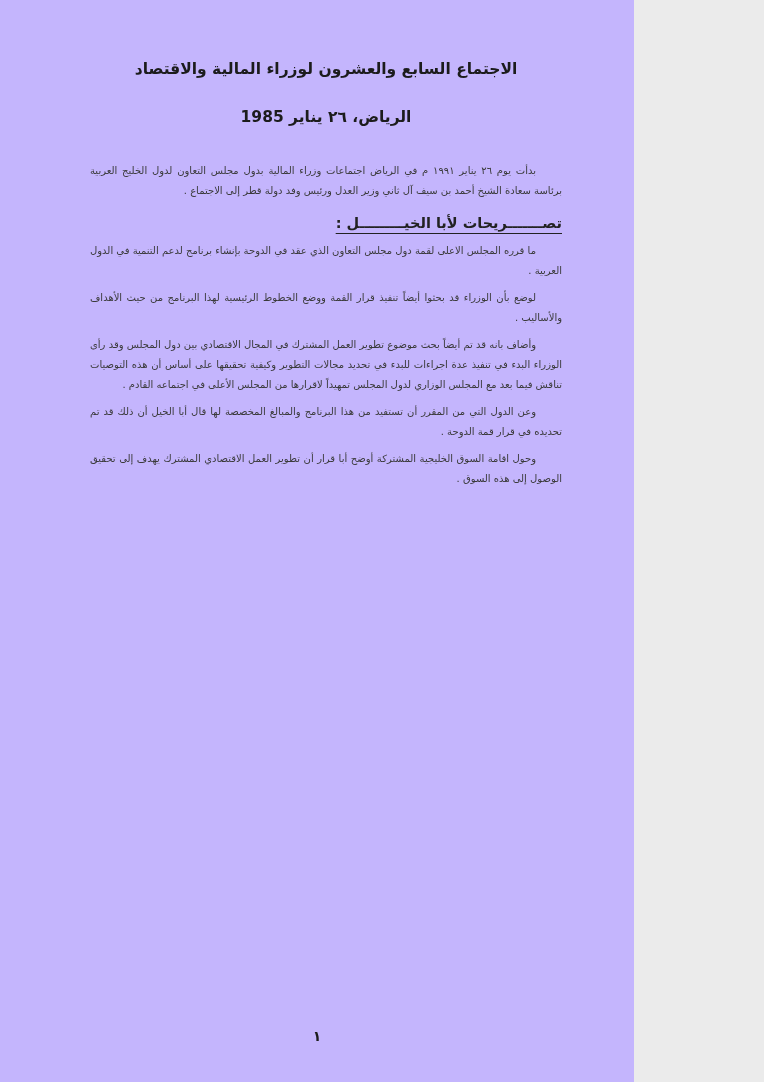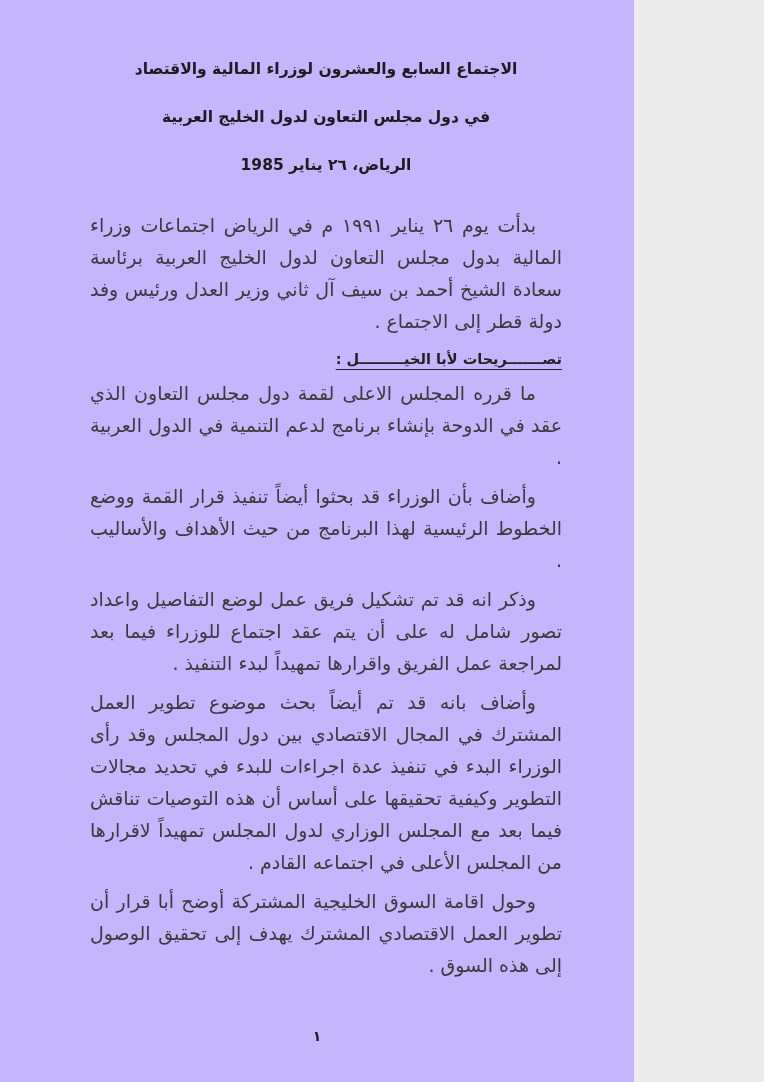--- a/index.html
+++ b/index.html
@@ -35,22 +35,22 @@
     color: #1c1c1c;
     margin-bottom: 34px;
   }
   .title-line {
     font-size: 15.5px;
     line-height: 19px;
     margin-bottom: 29px;
     letter-spacing: 0.2px;
   }
   .para {
-    font-size: 19px;
-    line-height: 32px;
+    font-size: 10px;
+    line-height: 20px;
     text-align: justify;
     text-indent: 26px;
     margin-bottom: 7px;
     color: #3a3a3a;
   }
   .para.extra-gap { }
   .section-heading {
     margin: 14px 0 10px 0;
     font-size: 14.5px;
     font-weight: bold;
@@ -75,32 +75,31 @@
 </head>
 <body>
 
 <div class="scan-strip"></div>
 
 <div class="page" dir="rtl" lang="ar">
   <div class="content">
 
     <header class="title-block">
       <div class="title-line">الاجتماع السابع والعشرون لوزراء المالية والاقتصاد</div>
-      <div class="title-line">في دول مجلس التعاون لدول الخليج العربية</div>
       <div class="title-line">الرياض، ٢٦ يناير 1985</div>
     </header>
 
     <p class="para">بدأت يوم ٢٦ يناير ١٩٩١ م في الرياض اجتماعات وزراء المالية بدول مجلس التعاون لدول الخليج العربية برئاسة سعادة الشيخ أحمد بن سيف آل ثاني وزير العدل ورئيس وفد دولة قطر إلى الاجتماع .</p>
 
     <div class="section-heading">
       <span class="underlined">تصـــــــريحات لأبا الخيـــــــــل :</span>
     </div>
 
     <p class="para extra-gap">ما قرره المجلس الاعلى لقمة دول مجلس التعاون الذي عقد في الدوحة بإنشاء برنامج لدعم التنمية في الدول العربية .</p>
-    <p class="para">وأضاف بأن الوزراء قد بحثوا أيضاً تنفيذ قرار القمة ووضع الخطوط الرئيسية لهذا البرنامج من حيث الأهداف والأساليب .</p>
-    <p class="para">وذكر انه قد تم تشكيل فريق عمل لوضع التفاصيل واعداد تصور شامل له على أن يتم عقد اجتماع للوزراء فيما بعد لمراجعة عمل الفريق واقرارها تمهيداً لبدء التنفيذ .</p>
+    <p class="para">لوضع بأن الوزراء قد بحثوا أيضاً تنفيذ قرار القمة ووضع الخطوط الرئيسية لهذا البرنامج من حيث الأهداف والأساليب .</p>
     <p class="para">وأضاف بانه قد تم أيضاً بحث موضوع تطوير العمل المشترك في المجال الاقتصادي بين دول المجلس وقد رأى الوزراء البدء في تنفيذ عدة اجراءات للبدء في تحديد مجالات التطوير وكيفية تحقيقها على أساس أن هذه التوصيات تناقش فيما بعد مع المجلس الوزاري لدول المجلس تمهيداً لاقرارها من المجلس الأعلى في اجتماعه القادم .</p>
+    <p class="para">وعن الدول التي من المقرر أن تستفيد من هذا البرنامج والمبالغ المخصصة لها قال أبا الخيل أن ذلك قد تم تحديده في قرار قمة الدوحة .</p>
     <p class="para">وحول اقامة السوق الخليجية المشتركة أوضح أبا قرار أن تطوير العمل الاقتصادي المشترك يهدف إلى تحقيق الوصول إلى هذه السوق .</p>
 
   </div>
 
   <div class="page-number">١</div>
 </div>
 
 </body></html>

